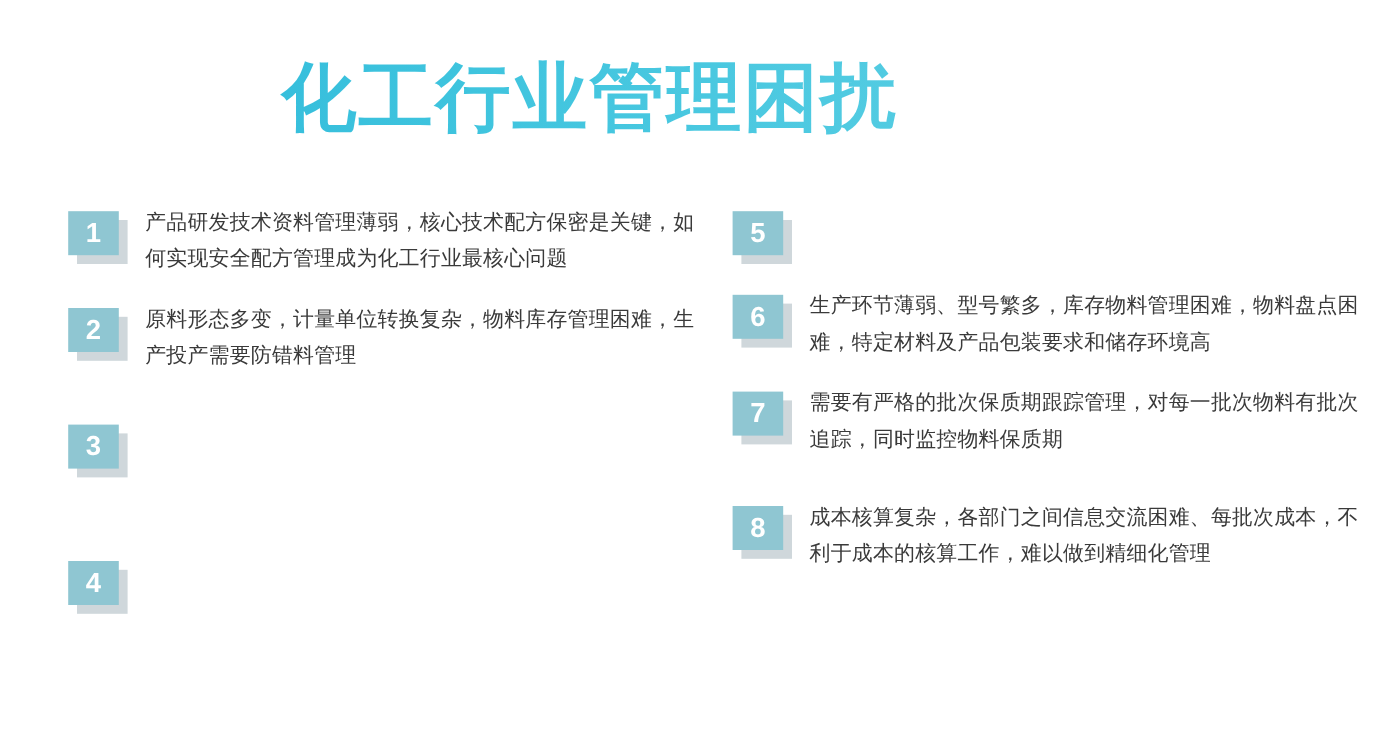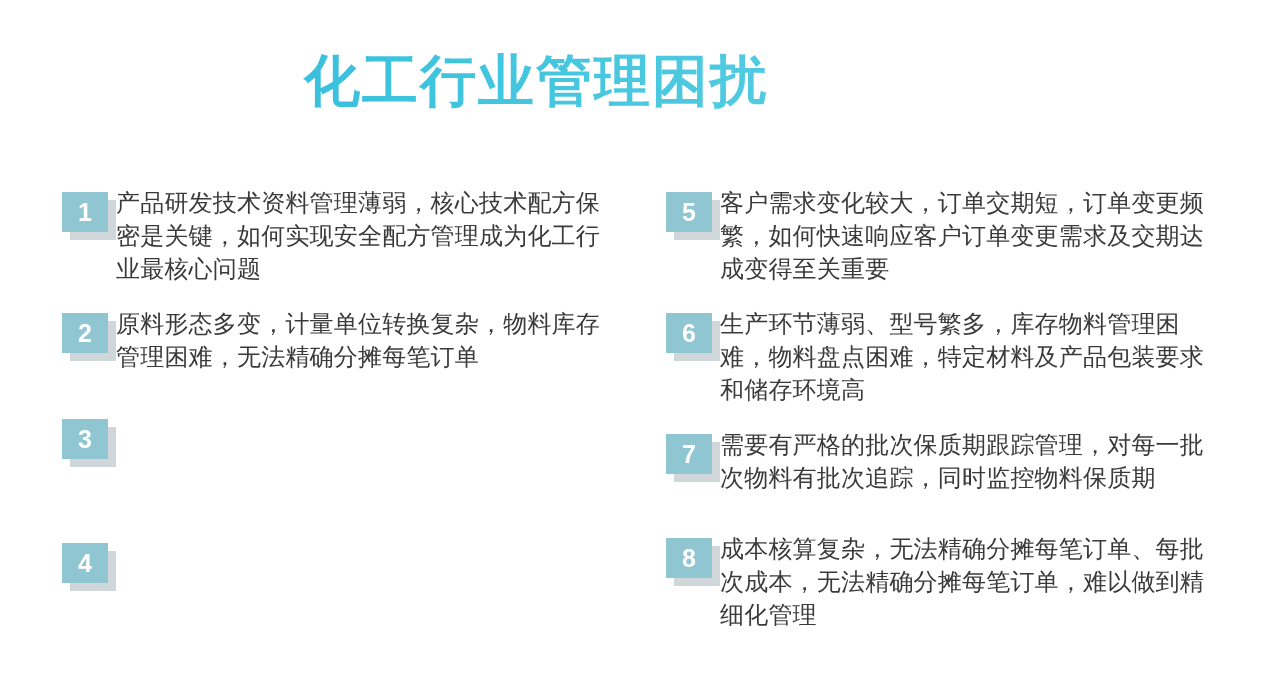--- a/index.html
+++ b/index.html
@@ -18,21 +18,21 @@
     width: 1264px;
     height: 687px;
     box-sizing: border-box;
   }
   .title {
     position: absolute;
     top: 44px;
     left: 0;
     width: 1072px;
     text-align: center;
-    font-size: 56px;
+    font-size: 68px;
     font-weight: bold;
     letter-spacing: 2px;
     color: #29b6d8;
     background: linear-gradient(90deg, #2bb7d9 0%, #3fc4de 40%, #5fd0e4 100%);
     -webkit-background-clip: text;
     background-clip: text;
     -webkit-text-fill-color: transparent;
     white-space: nowrap;
   }
   .columns {
@@ -85,21 +85,22 @@
     background: #8fc6d2;
     color: #ffffff;
     font-size: 25px;
     font-weight: bold;
     display: flex;
     align-items: center;
     justify-content: center;
     line-height: 1;
   }
   .item-text {
-    font-size: 24px;
+    margin-left: 16px;
+    font-size: 19px;
     line-height: 33px;
     color: #3a3a3a;
     letter-spacing: 0.2px;
   }
   .col-left .item-text { width: 500px; }
   .col-right .item-text { width: 502px; }
 </style>
 </head>
 <body>
 
@@ -117,21 +118,21 @@
           <div class="num-box">1</div>
         </div>
         <div class="item-text">产品研发技术资料管理薄弱，核心技术配方保密是关键，如何实现安全配方管理成为化工行业最核心问题</div>
       </div>
 
       <div class="item" style="margin-bottom: 40px;">
         <div class="num-wrap">
           <div class="num-shadow"></div>
           <div class="num-box">2</div>
         </div>
-        <div class="item-text">原料形态多变，计量单位转换复杂，物料库存管理困难，无法精确分摊每笔订单</div>
+        <div class="item-text">原料形态多变，计量单位转换复杂，物料库存管理困难，生产投产需要防错料管理</div>
       </div>
 
       <div class="item" style="margin-bottom: 70px;">
         <div class="num-wrap">
           <div class="num-shadow"></div>
           <div class="num-box">3</div>
         </div>
       </div>
 
       <div class="item">
@@ -143,21 +144,20 @@
 
     </div>
 
     <div class="col col-right">
 
       <div class="item" style="margin-bottom: 22px;">
         <div class="num-wrap">
           <div class="num-shadow"></div>
           <div class="num-box">5</div>
         </div>
-        <div class="item-text">客户需求变化较大，订单交期短，订单变更频繁，如何快速响应客户订单变更需求及交期达成变得至关重要</div>
       </div>
 
       <div class="item" style="margin-bottom: 22px;">
         <div class="num-wrap">
           <div class="num-shadow"></div>
           <div class="num-box">6</div>
         </div>
         <div class="item-text">生产环节薄弱、型号繁多，库存物料管理困难，物料盘点困难，特定材料及产品包装要求和储存环境高</div>
       </div>
 
@@ -167,20 +167,20 @@
           <div class="num-box">7</div>
         </div>
         <div class="item-text">需要有严格的批次保质期跟踪管理，对每一批次物料有批次追踪，同时监控物料保质期</div>
       </div>
 
       <div class="item">
         <div class="num-wrap">
           <div class="num-shadow"></div>
           <div class="num-box">8</div>
         </div>
-        <div class="item-text">成本核算复杂，无法精确分摊每笔订单、每批次成本，无法精确分摊每笔订单，难以做到精细化管理</div>
+        <div class="item-text">成本核算复杂，各部门之间信息交流困难、每批次成本，不利于成本的核算工作，难以做到精细化管理</div>
       </div>
 
     </div>
 
   </div>
 
 </div>
 
 </body></html>

